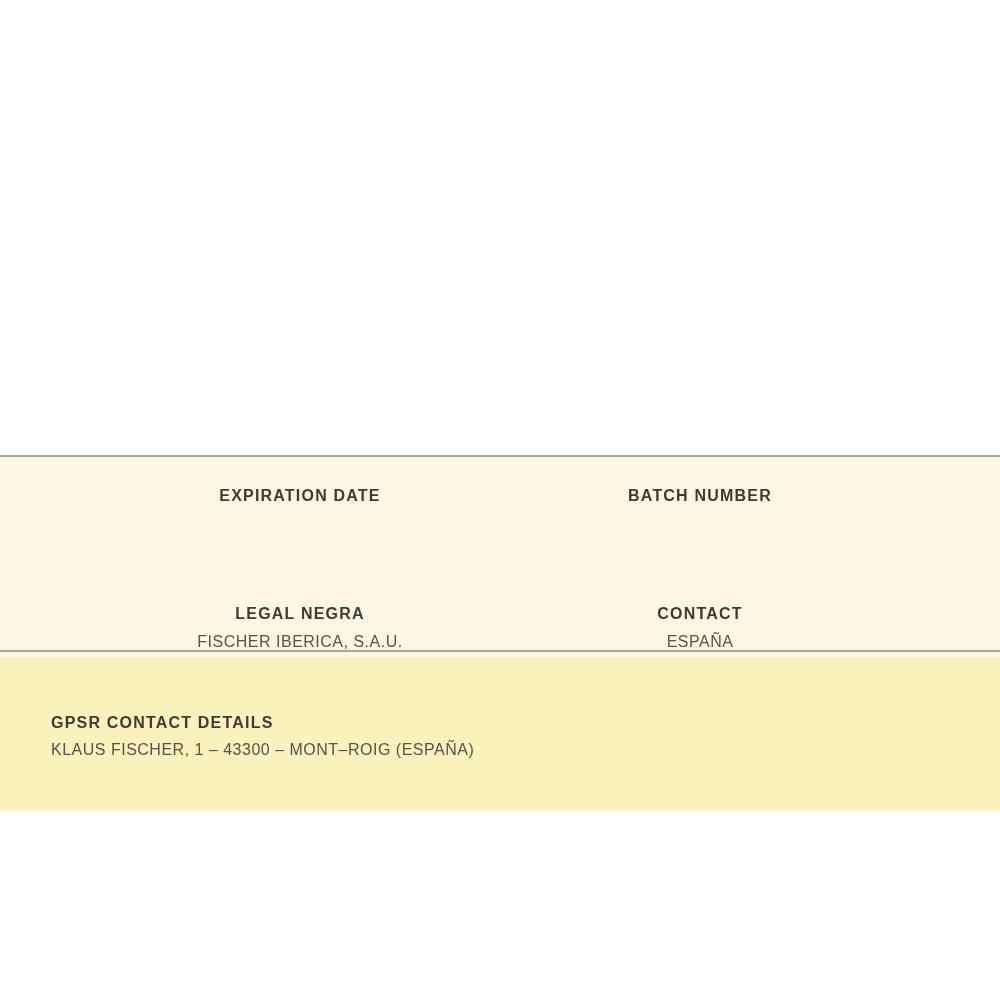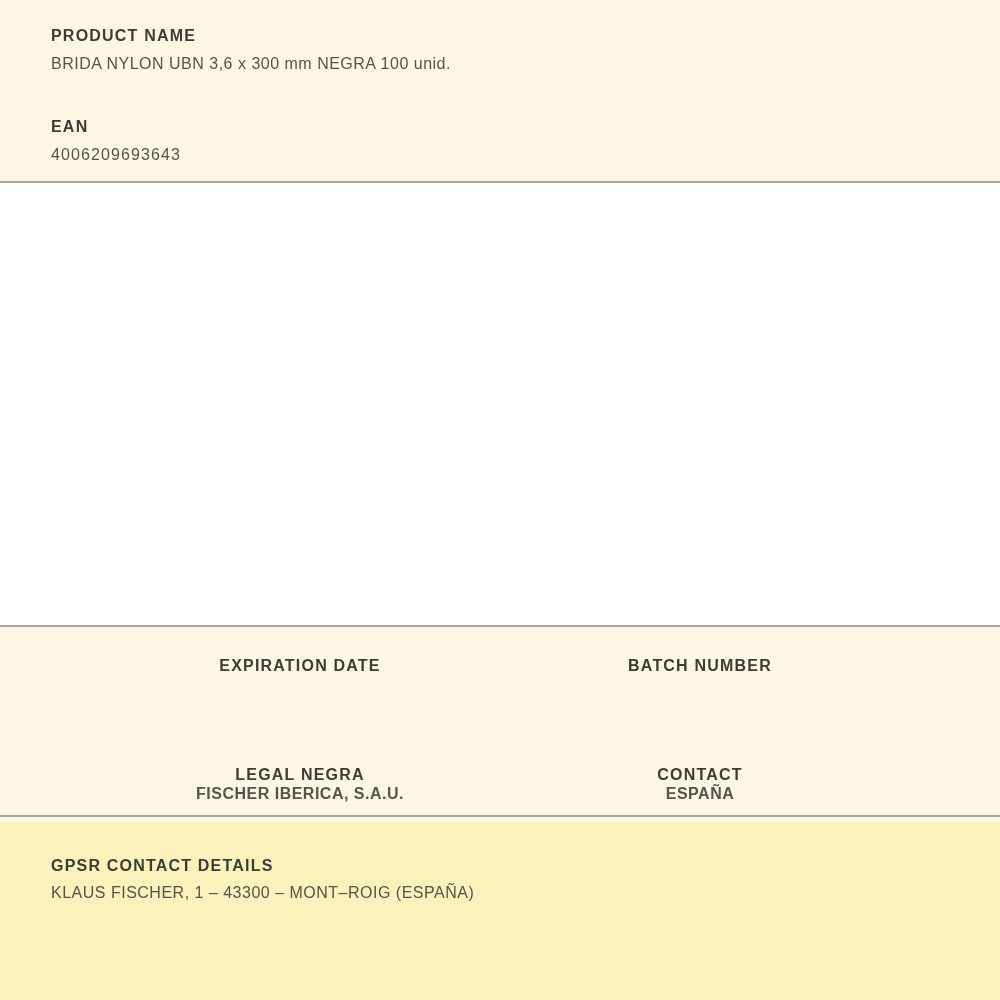--- a/index.html
+++ b/index.html
@@ -66,54 +66,44 @@
     padding: 29px 100px 0 100px;
   }
   .details-row {
     display: flex;
   }
   .details-row .col {
     flex: 1;
     text-align: center;
   }
   .details-row.second { margin-top: 71px; }
-  .details-row .col .value-text { min-height: 19px; font-weight: bold; }
+  .details-row .col .value-text { margin-top: 9px; min-height: 19px; }
 
   
   .spacer-strip {
     height: 5px;
     background: var(--cream-bg);
   }
 
   
   .section-contact {
-    height: 182px;
+    height: 154px;
     background: var(--yellow-bg);
-    padding: 34px 52px 0 51px;
+    padding: 56px 52px 0 51px;
   }
   .contact-address, .contact-email {
   }
   .contact-address { margin-top: 8px; }
   .contact-email { margin-top: 10px; }
 </style>
 </head>
 <body>
 
 <div class="page">
 
-  <section class="section-product">
-    <div class="field">
-      <div class="label-text">PRODUCT NAME</div>
-      <div class="value-text">BRIDA NYLON UBN 3,6 x 300 mm NEGRA 100 unid.</div>
-    </div>
-    <div class="field">
-      <div class="label-text">EAN</div>
-      <div class="value-text ean-value">4006209693643</div>
-    </div>
-  </section>
 
   <section class="section-empty"></section>
 
   <section class="section-details">
     <div class="details-row first">
       <div class="col">
         <div class="label-text">EXPIRATION DATE</div>
         <div class="value-text"></div>
       </div>
       <div class="col">

